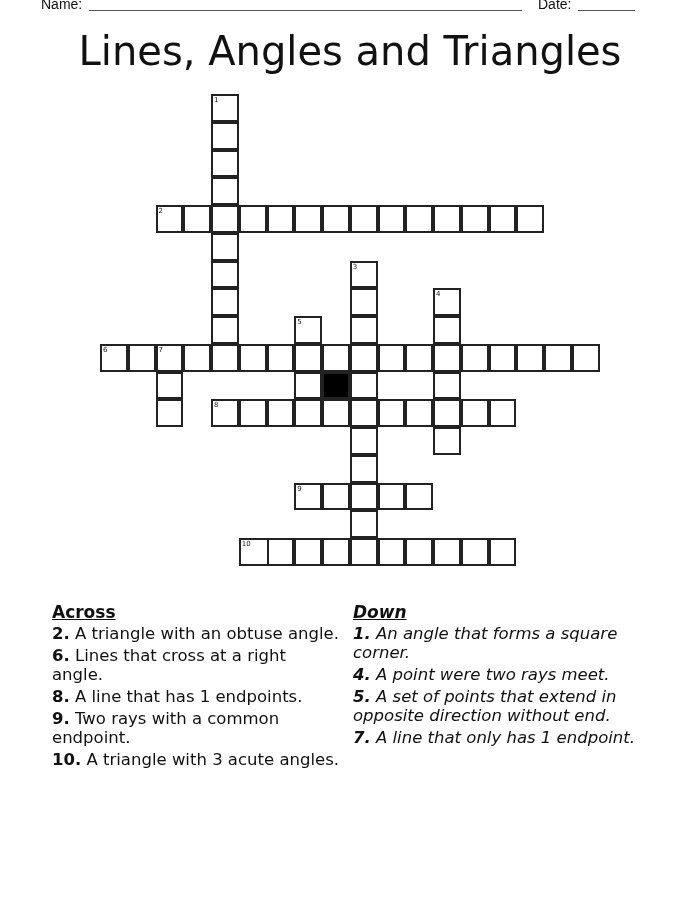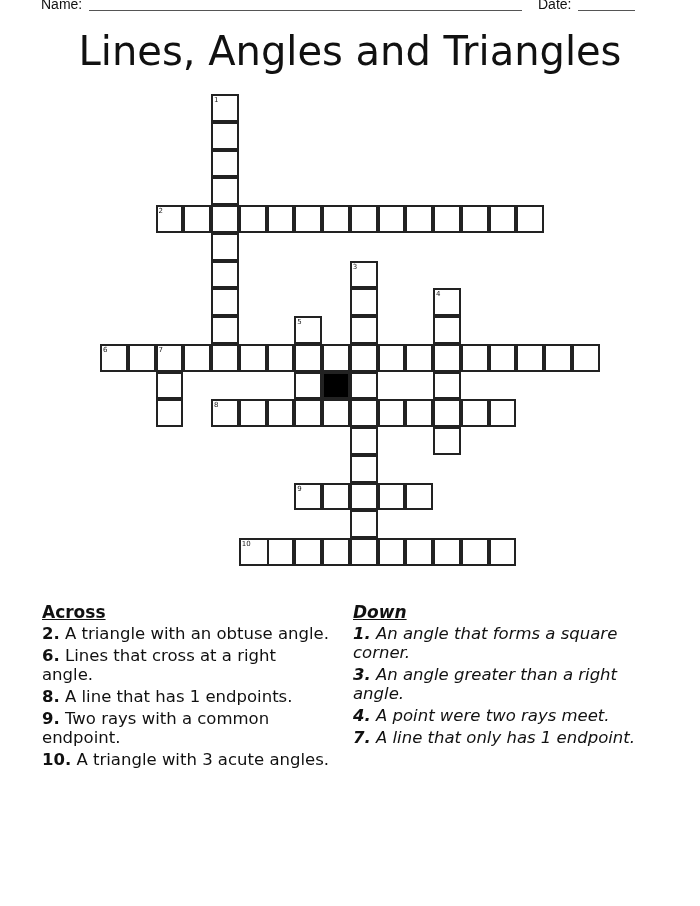--- a/index.html
+++ b/index.html
@@ -21,21 +21,21 @@
     }
     .cell.black { background: #000; }
     .cell .num {
       position: absolute; top: 1px; left: 1px; font-family: "DejaVu Sans", sans-serif;
       font-size: 7px; line-height: 7px; color: #222;
     }
     .clues {
       position: absolute; top: 602px; font-family: "DejaVu Sans", sans-serif;
       font-size: 16.5px; line-height: 19px; color: #111;
     }
-    .clues.across { left: 42px; width: 290px; }
+    .clues.across { left: 52px; width: 290px; }
     .clues.down { left: 353px; width: 300px; font-style: italic; }
     .clues h3 {
       margin: 0 0 2px 0; font-size: 17px; font-weight: bold; text-decoration: underline;
       line-height: 20px;
     }
     .clue { margin: 0 0 3px 0; }
     .clue .n { font-weight: bold; }
   </style>
 </head>
 <body>
@@ -159,16 +159,16 @@
   <div class="clue"><span class="n">2.</span> <span>A triangle with an obtuse angle.</span></div>
   <div class="clue"><span class="n">6.</span> <span>Lines that cross at a right angle.</span></div>
   <div class="clue"><span class="n">8.</span> <span>A line that has 1 endpoints.</span></div>
   <div class="clue"><span class="n">9.</span> <span>Two rays with a common endpoint.</span></div>
   <div class="clue"><span class="n">10.</span> <span>A triangle with 3 acute angles.</span></div>
 </div>
 
 <div class="clues down">
   <h3>Down</h3>
   <div class="clue"><span class="n">1.</span> <span>An angle that forms a square corner.</span></div>
-  <div class="clue"><span class="n">3.</span> <span>An angle greater than a right angle.</span></div>
   <div class="clue"><span class="n">4.</span> <span>A point were two rays meet.</span></div>
+  <div class="clue"><span class="n">5.</span> <span>A set of points that extend in opposite direction without end.</span></div>
   <div class="clue"><span class="n">7.</span> <span>A line that only has 1 endpoint.</span></div>
 </div>
 
 </body></html>

